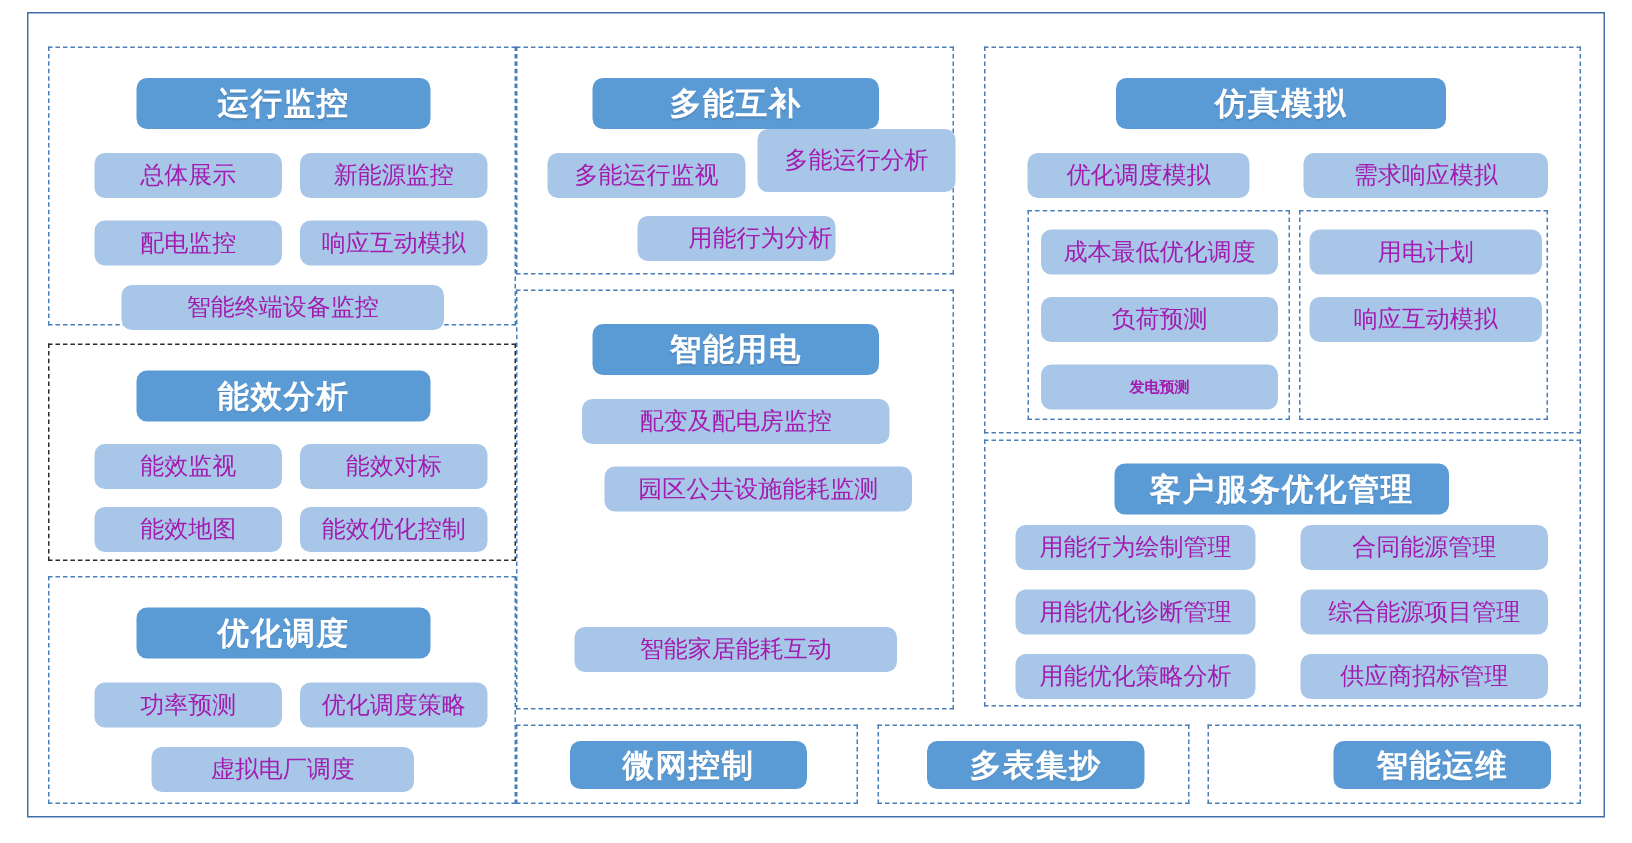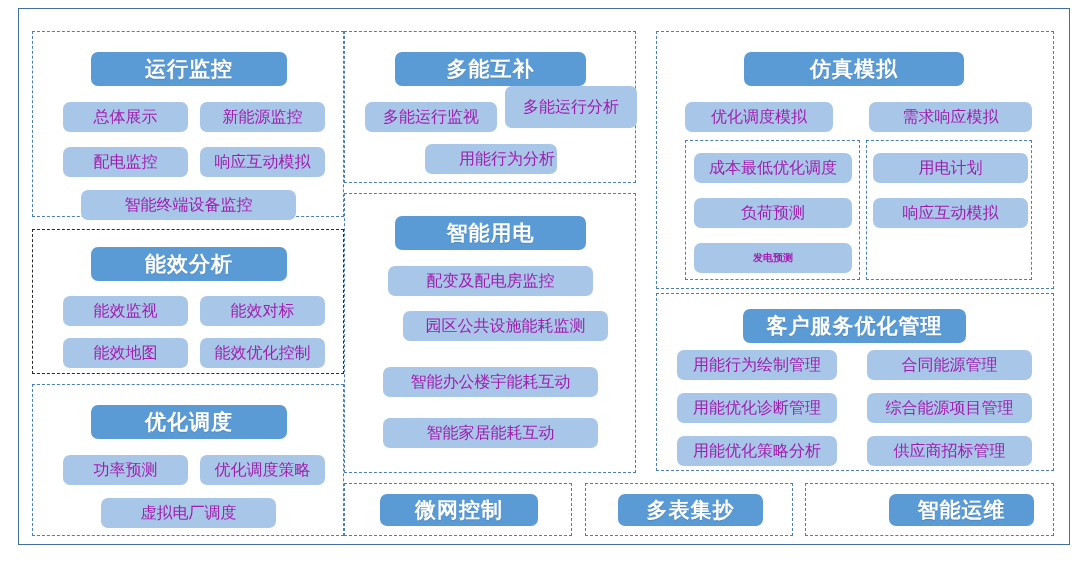--- a/index.html
+++ b/index.html
@@ -91,21 +91,20 @@
     <div class="hdr" style="left:50px;top:20px;width:191px;height:34px;font-size:21px;">多能互补</div>
     <div class="pill" style="left:20px;top:70px;width:132px;height:30px;font-size:16px;">多能运行监视</div>
     <div class="pill" style="left:160px;top:54px;width:132px;height:42px;font-size:16px;">多能运行分析</div>
     <div class="pill" style="left:80px;top:112px;width:132px;height:30px;font-size:16px;padding-left:32px;">用能行为分析</div>
   </div>
 
   <div class="group" style="left:325px;top:184px;width:292px;height:280px;">
     <div class="hdr" style="left:50px;top:22px;width:191px;height:34px;font-size:21px;">智能用电</div>
     <div class="pill" style="left:43px;top:72px;width:205px;height:30px;font-size:16px;">配变及配电房监控</div>
     <div class="pill" style="left:58px;top:117px;width:205px;height:30px;font-size:16px;">园区公共设施能耗监测</div>
-    <div class="pill" style="left:38px;top:173px;width:215px;height:30px;font-size:16px;">智能办公楼宇能耗互动</div>
     <div class="pill" style="left:38px;top:224px;width:215px;height:30px;font-size:16px;">智能家居能耗互动</div>
   </div>
 
   <div class="group" style="left:325px;top:474px;width:228px;height:53px;">
     <div class="hdr" style="left:35px;top:10px;width:158px;height:32px;font-size:21px;">微网控制</div>
   </div>
 
   <div class="group" style="left:637px;top:22px;width:398px;height:258px;">
     <div class="hdr" style="left:87px;top:20px;width:220px;height:34px;font-size:21px;">仿真模拟</div>
     <div class="pill" style="left:28px;top:70px;width:148px;height:30px;font-size:16px;">优化调度模拟</div>

